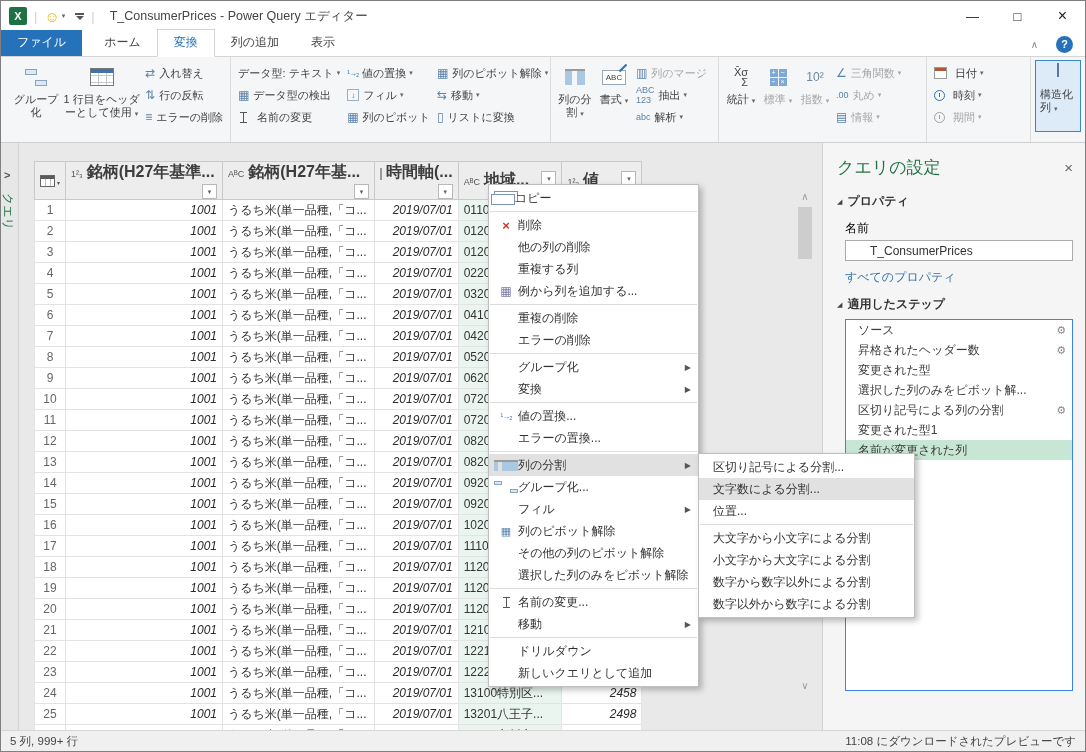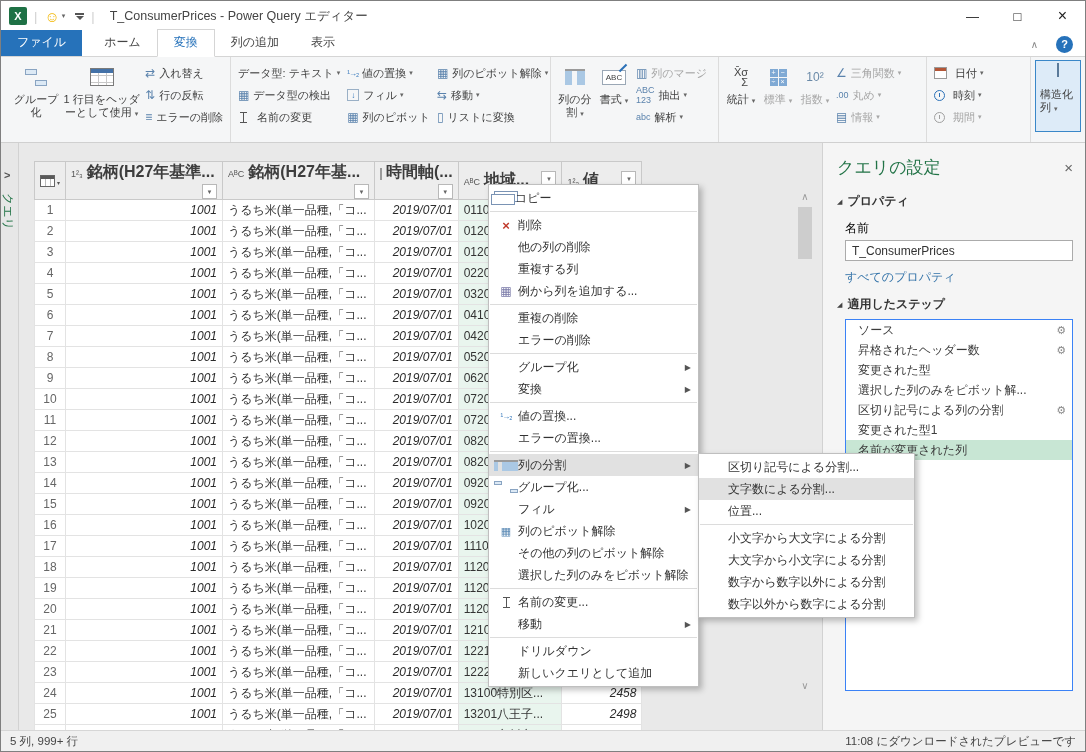--- a/index.html
+++ b/index.html
@@ -108,39 +108,39 @@
 
   
   .settings{position:absolute;left:821px;top:0;width:265px;bottom:0;background:#f5f5f5;border-left:1px solid #d2d2d2;}
   .settings-title{display:flex;align-items:center;justify-content:space-between;padding:13px 14px 6px 14px;}
   .settings-title .t{font-size:17px;color:#217346;}
   .settings-title .x{color:#666;font-size:15px;}
   .sec{padding:8px 14px 0 14px;font-weight:bold;color:#333;font-size:12px;}
   .sec .mark{font-size:7px;color:#444;margin-right:5px;vertical-align:1px;}
   .name-label{padding:10px 14px 3px 22px;color:#000000;}
   .name-input{margin:0 14px 0 22px;width:228px;height:21px;border:1px solid #ababab;background:#fff;font-size:12px;
-    padding:1px 6px;font-family:inherit;color:#333;}
+    padding:1px 24px;font-family:inherit;color:#333;}
   .all-props{padding:8px 14px 2px 22px;color:#3272a8;}
   .steps-box{margin:6px 14px 0 22px;background:#fff;border:1px solid #3b82f6;height:372px;overflow:hidden;}
   .step{height:20px;display:flex;align-items:center;padding:0 6px 0 12px;color:#3c3c3c;font-size:12px;white-space:nowrap;}
   .step .slabel{flex:1;overflow:hidden;}
   .step .gear{color:#8a8a8a;font-size:11px;}
   .step.selected{background:#c8e6d4;}
 
   
   .menu{position:absolute;background:#fff;border:1px solid #bfbfbf;box-shadow:3px 3px 6px rgba(0,0,0,.25);padding:2px 0;z-index:20;}
   #context-menu{left:487px;top:183px;width:211px;}
   #split-submenu{left:697px;top:452px;width:217px;z-index:30;}
   .mitem{height:22px;display:flex;align-items:center;padding:0 7px 0 5px;font-size:12px;color:#333;}
   .mitem.hl{background:#e1e1e1;}
   .mitem .mi{width:24px;flex:0 0 24px;display:flex;align-items:center;justify-content:center;}
   .mitem .lbl{flex:1;white-space:nowrap;overflow:hidden;}
   .mitem .arr{color:#555;font-size:8px;margin-left:4px;}
   .msep{height:1px;background:#dcdcdc;margin:2px 1px;}
-  #split-submenu .mitem{padding-left:29px;}
+  #split-submenu .mitem{padding-left:14px;}
   
   .mi-copy{width:9px;height:11px;border:1px solid #7a93b4;background:#fff;box-shadow:3px -3px 0 -1px #fff,3px -3px 0 0 #7a93b4;margin-left:-3px;margin-top:3px;}
   .mi-delete{color:#c0392b;font-weight:bold;font-size:13px;font-style:normal;}
   .mi-add-example{color:#7a7aa8;font-size:12px;font-style:normal;}
   .mi-replace{color:#2b71b8;font-size:8px;font-style:normal;letter-spacing:-1px;}
   .mi-split{width:13px;height:11px;border-top:2px solid #9a9a9a;background:
     linear-gradient(90deg,#aac8e4 0 4px,transparent 4px 8px,#aac8e4 8px 12px);}
   .mi-group{position:relative;width:14px;height:12px;}
   .mi-group i{position:absolute;width:8px;height:4px;border:1px solid #89a4c2;background:#dce9f5;}
   .mi-group i:nth-child(1){left:0;top:0;} .mi-group i:nth-child(2){right:0;bottom:0;}
@@ -756,24 +756,24 @@
         <span class="lbl">区切り記号による分割...</span>
       </div>
       <div class="mitem hl">
         <span class="lbl">文字数による分割...</span>
       </div>
       <div class="mitem">
         <span class="lbl">位置...</span>
       </div>
       <div class="msep"></div>
       <div class="mitem">
+        <span class="lbl">大文字から小文字による分割</span>
+      </div>
+      <div class="mitem">
         <span class="lbl">小文字から大文字による分割</span>
-      </div>
-      <div class="mitem">
-        <span class="lbl">大文字から小文字による分割</span>
       </div>
       <div class="mitem">
         <span class="lbl">数字から数字以外による分割</span>
       </div>
       <div class="mitem">
         <span class="lbl">数字以外から数字による分割</span>
       </div>
     </div>
 
   <div class="statusbar">

